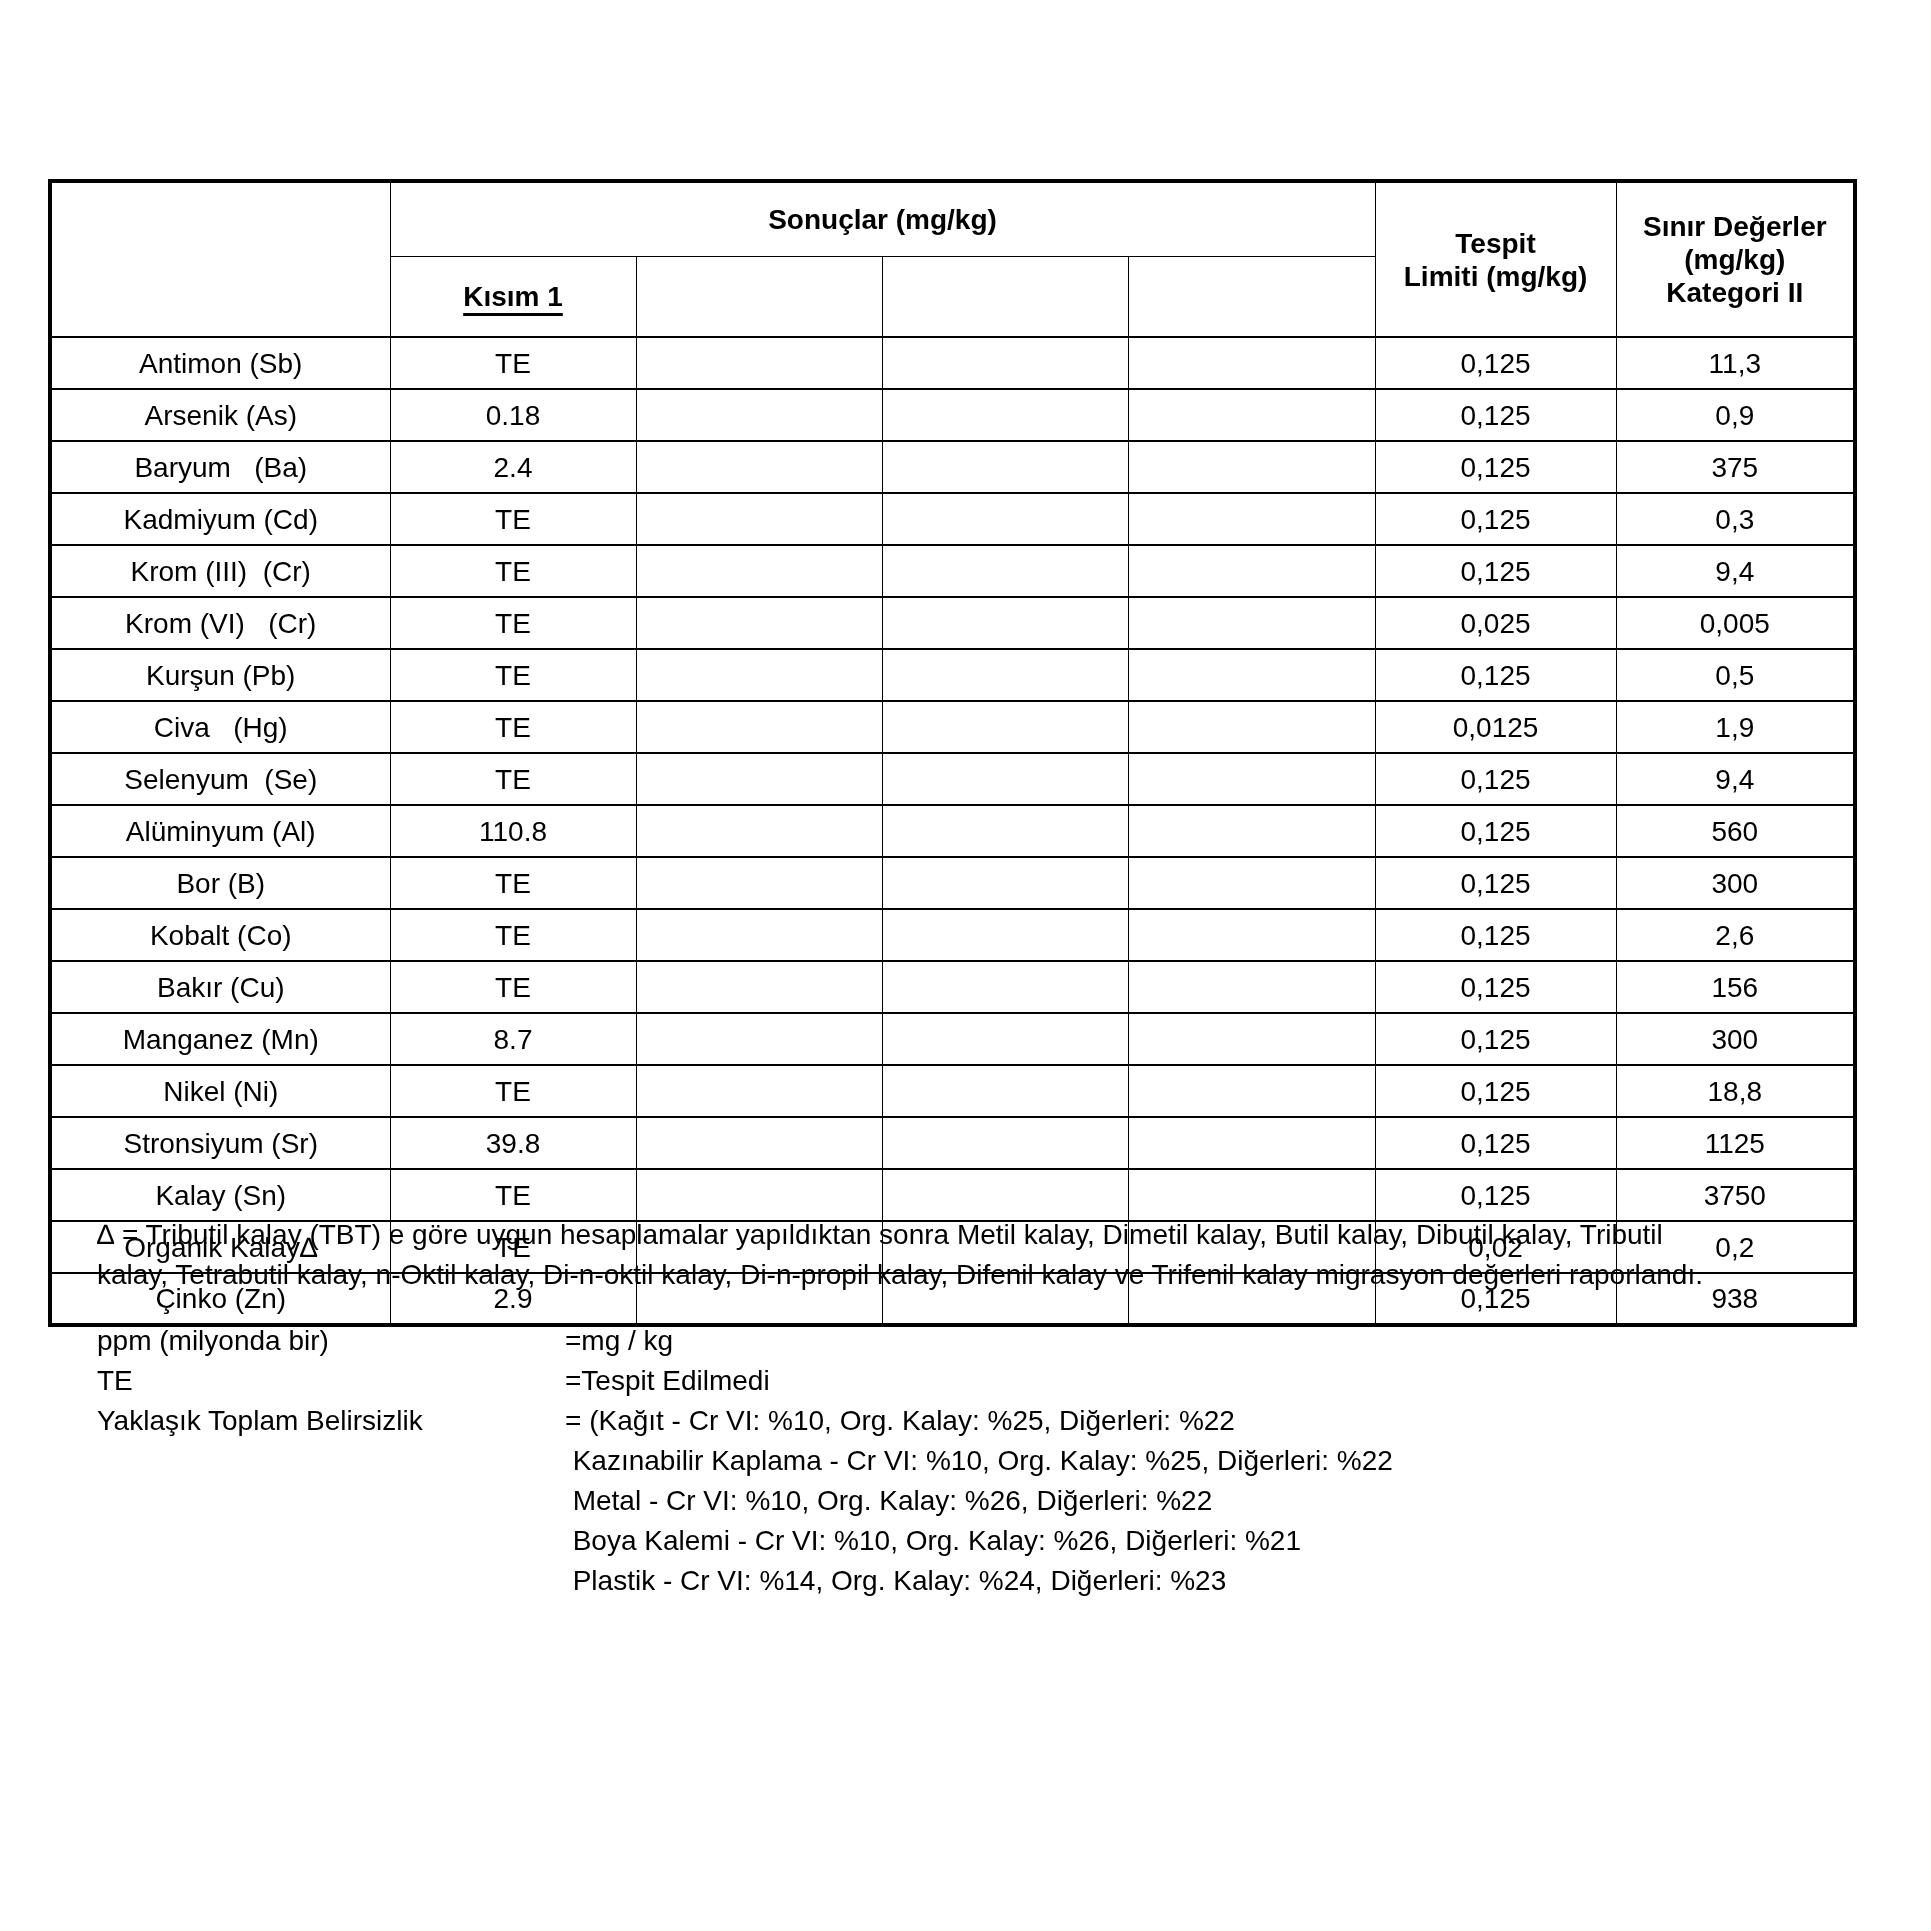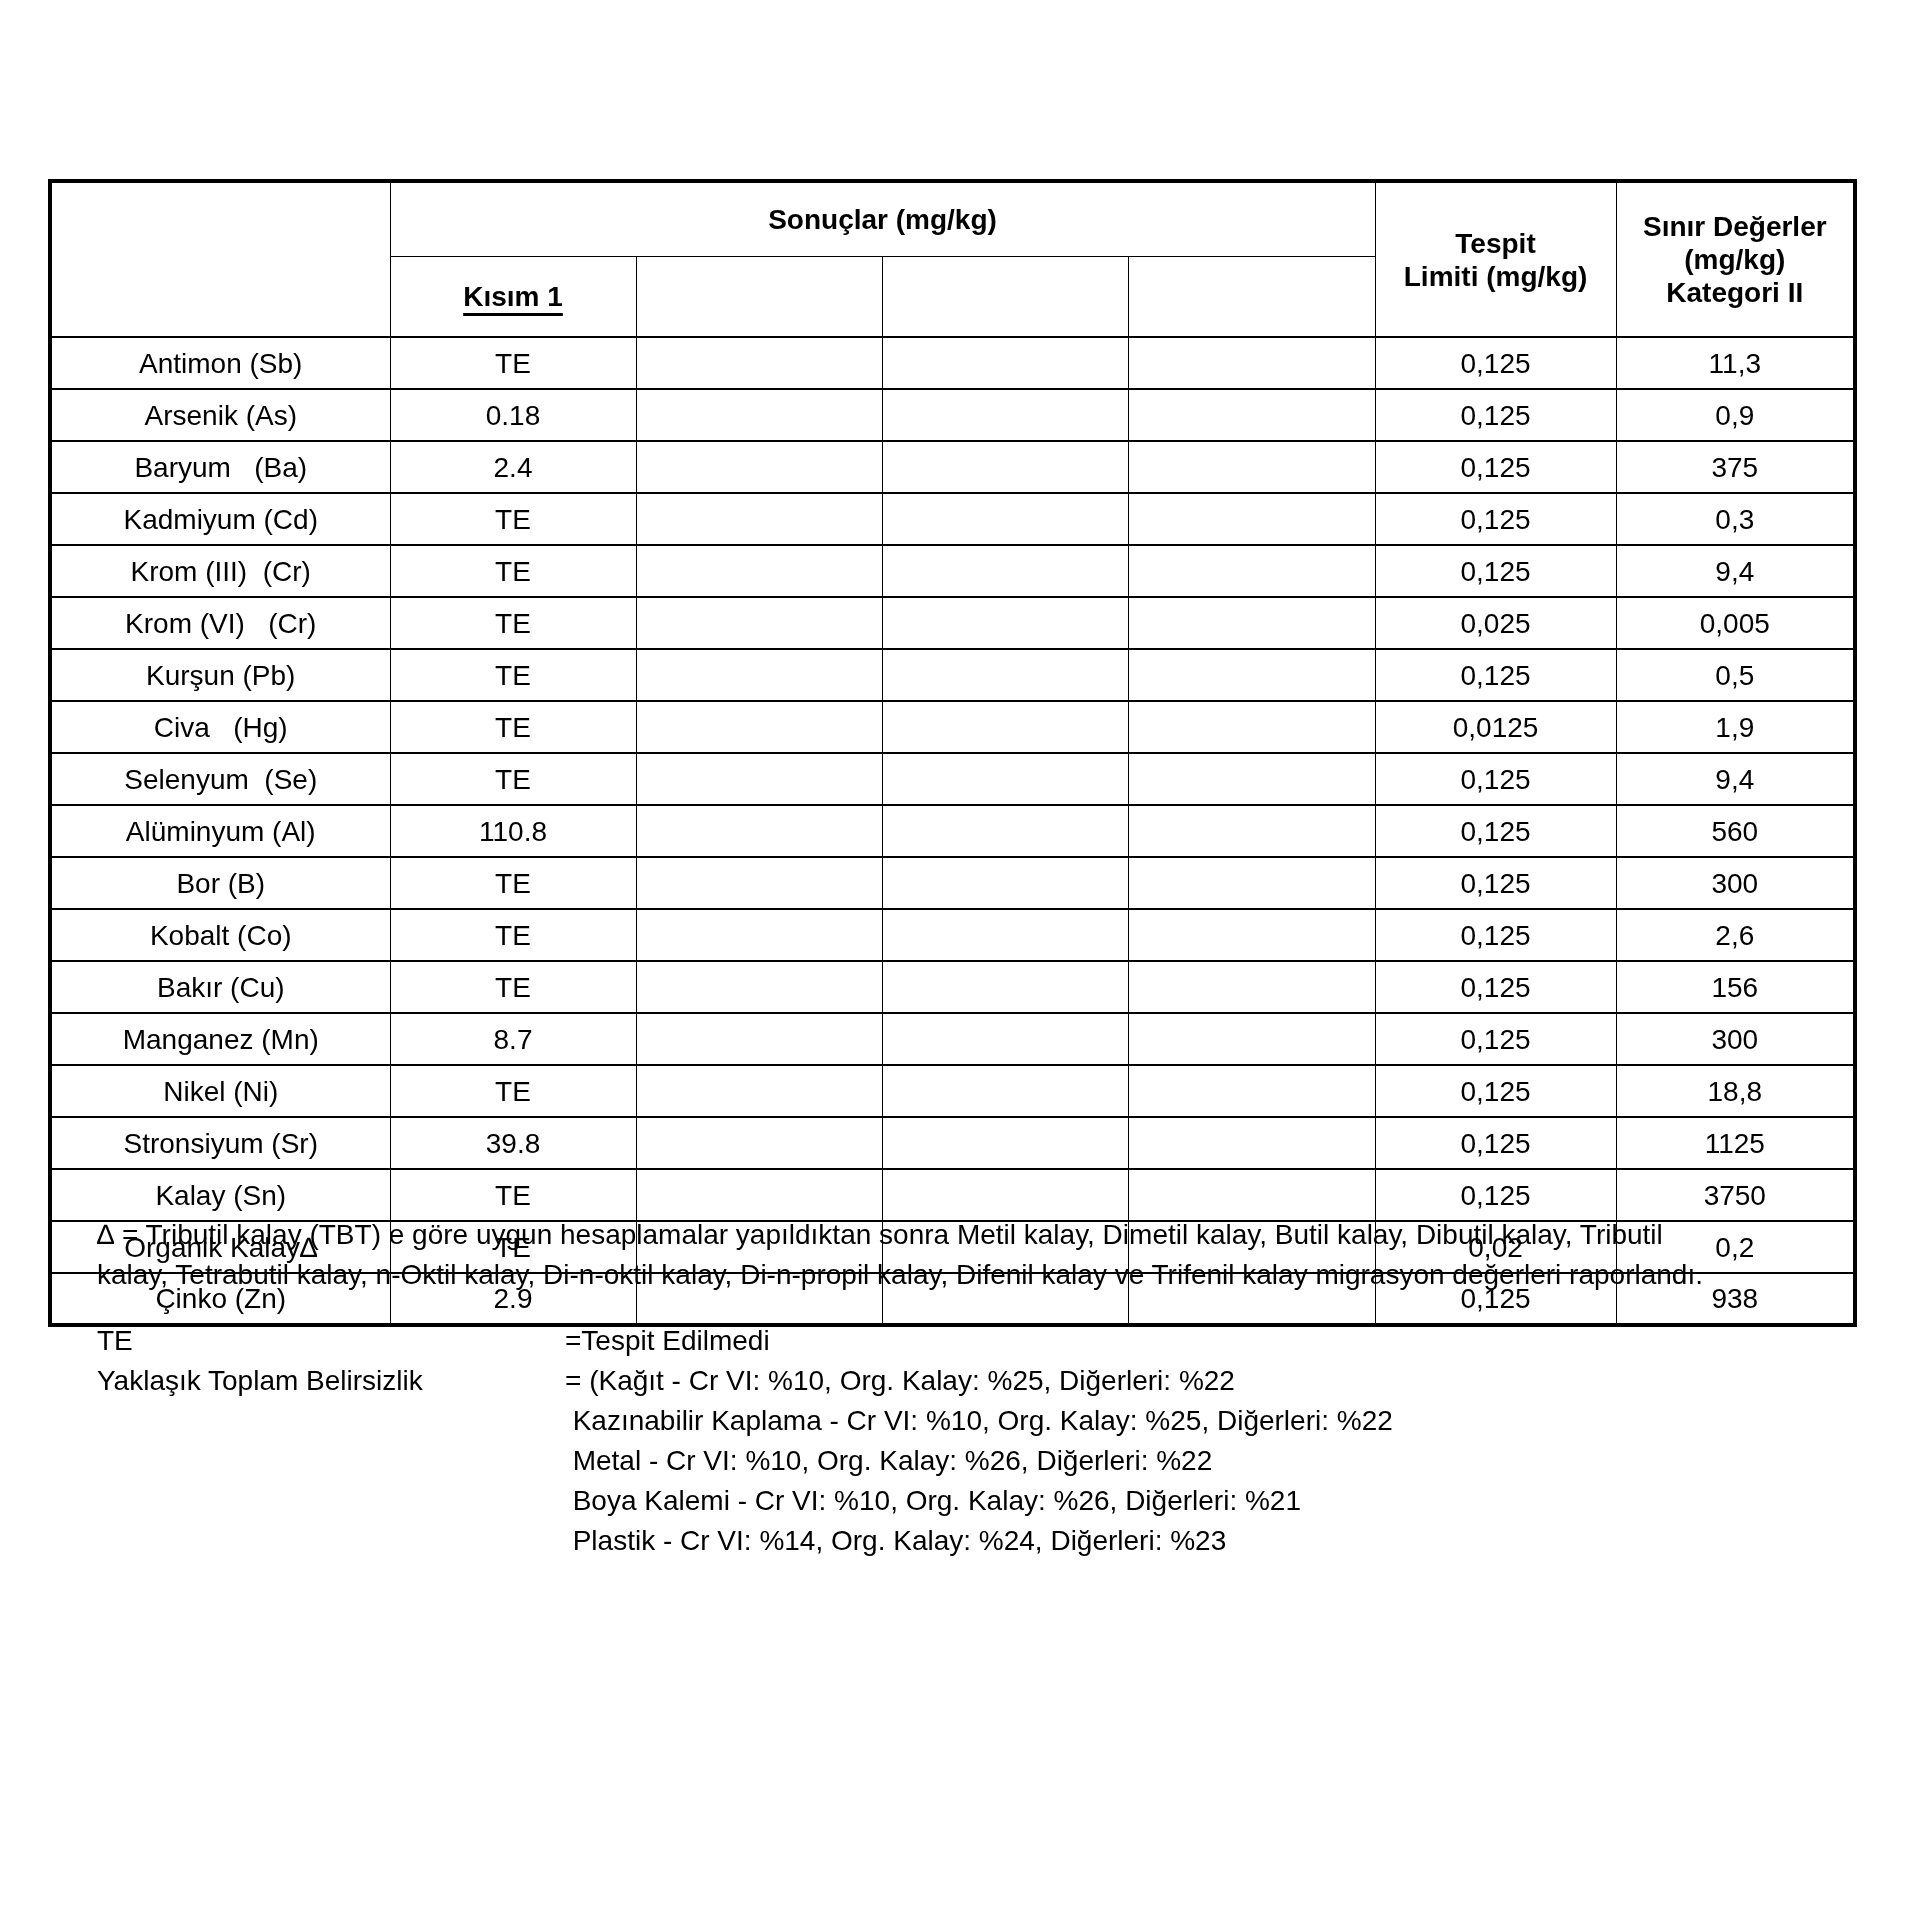--- a/index.html
+++ b/index.html
@@ -252,20 +252,26 @@
         <td class="lim-cell">938</td>
       </tr>
     </tbody>
 </table>
 
 <div class="footnote">∆ = Tributil kalay (TBT) e göre uygun hesaplamalar yapıldıktan sonra Metil kalay, Dimetil kalay, Butil kalay, Dibutil kalay, Tributil
 kalay, Tetrabutil kalay, n-Oktil kalay, Di-n-oktil kalay, Di-n-propil kalay, Difenil kalay ve Trifenil kalay migrasyon değerleri raporlandı.</div>
 
 <div class="legend">
     <div class="legend-row">
+      <div class="legend-label">ppm (milyonda bir)</div>
+      <div class="legend-value">
+        <div>=mg / kg</div>
+      </div>
+    </div>
+    <div class="legend-row">
       <div class="legend-label">TE</div>
       <div class="legend-value">
         <div>=Tespit Edilmedi</div>
       </div>
     </div>
     <div class="legend-row">
       <div class="legend-label">Yaklaşık Toplam Belirsizlik</div>
       <div class="legend-value">
         <div>= (Kağıt - Cr VI: %10, Org. Kalay: %25, Diğerleri: %22</div>
         <div class="legend-extra">Kazınabilir Kaplama - Cr VI: %10, Org. Kalay: %25, Diğerleri: %22</div>

